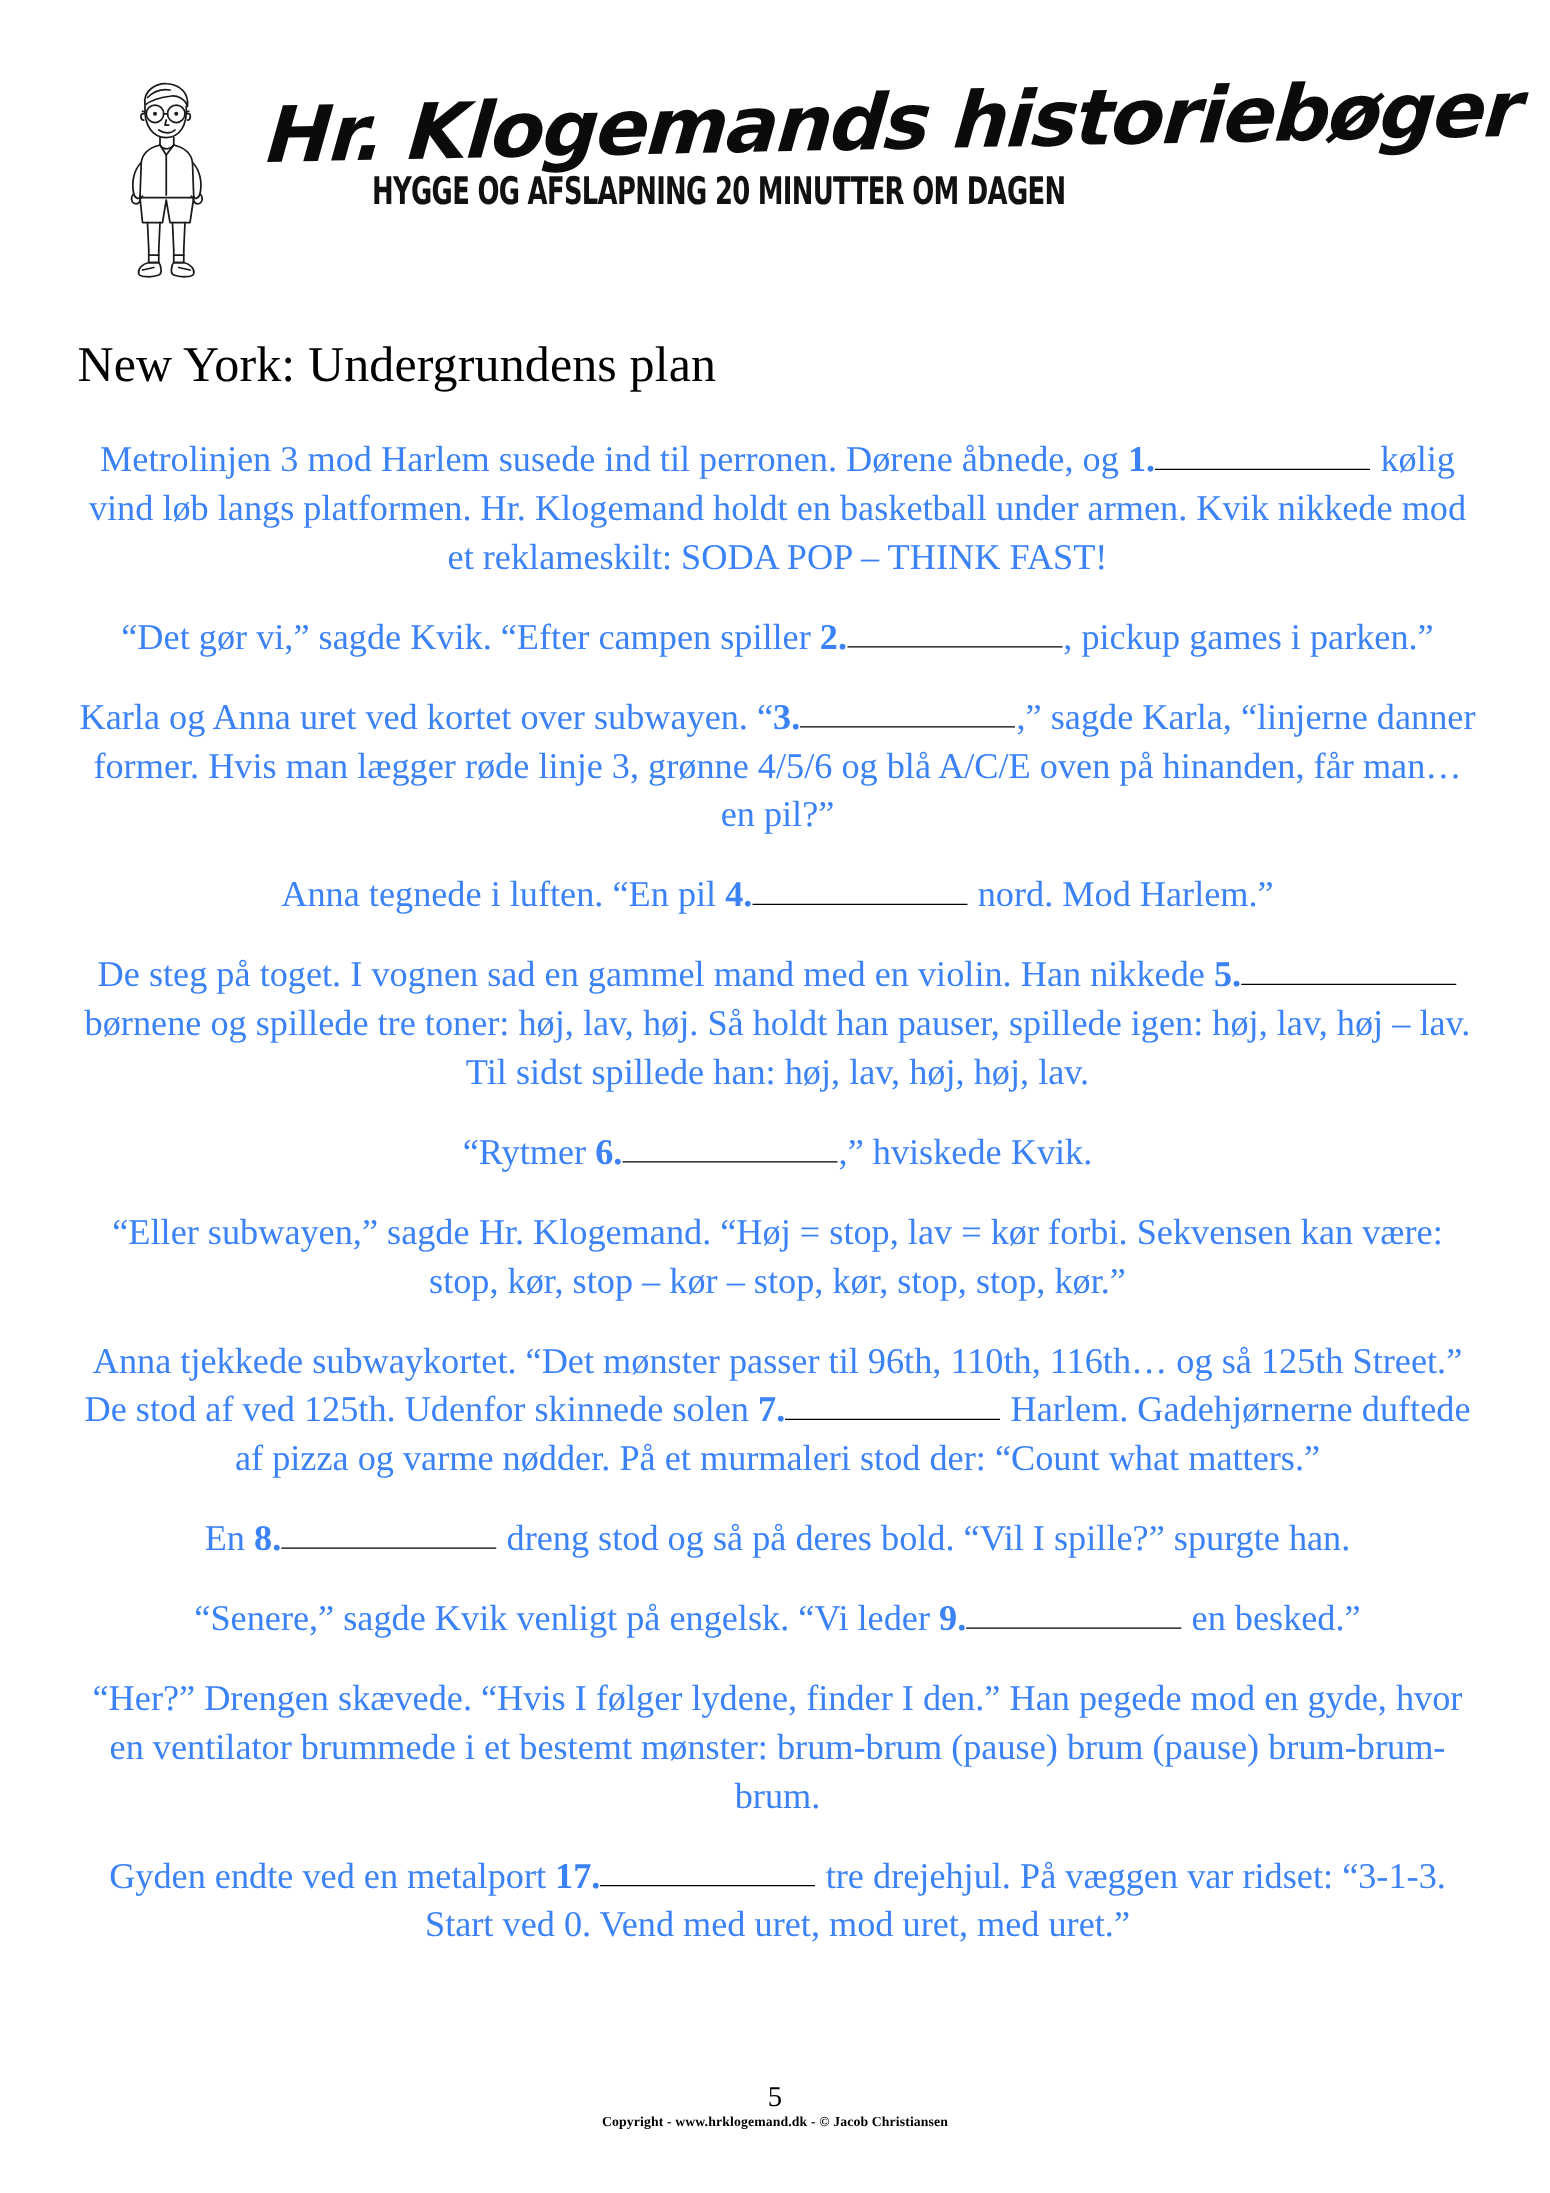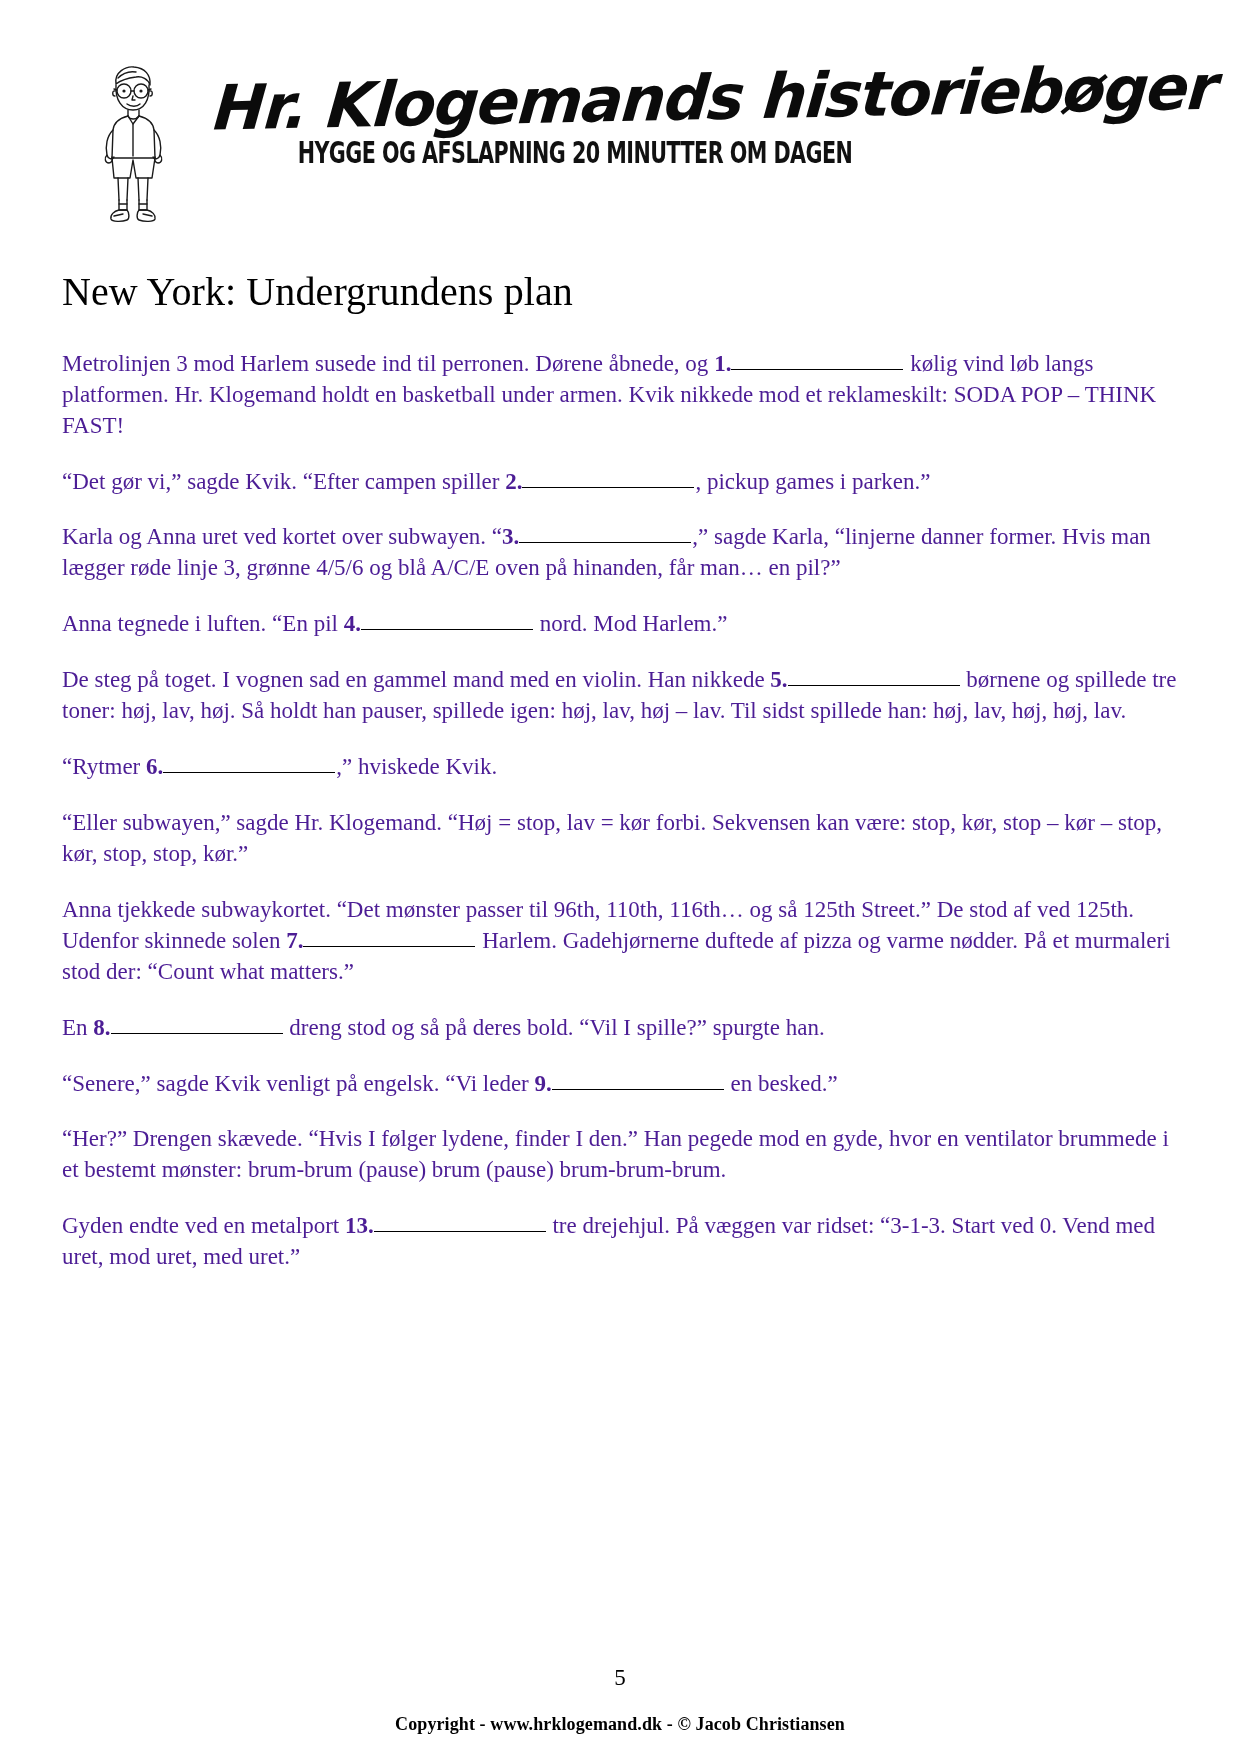--- a/index.html
+++ b/index.html
@@ -76,25 +76,25 @@
     font-family: "Liberation Serif", "DejaVu Serif", serif;
     font-size: 40px;
     font-weight: 400;
     color: #000;
     margin: 12px 0 34px 0;
     line-height: 1.12;
     letter-spacing: 0.1px;
   }
   p.para {
     font-family: "Liberation Serif", "DejaVu Serif", serif;
-    font-size: 23px;
+    font-size: 29px;
     line-height: 1.345;
-    color: #4c1d95;
+    color: #3b82f6;
     margin: 0 0 25px 0;
-    text-align: left;
+    text-align: center;
     hyphens: auto;
     -webkit-hyphens: auto;
   }
   p.para:last-child { margin-bottom: 0; }
 
   .bnum {
     font-weight: 700;
   }
   .blank {
     display: inline-block;
@@ -113,24 +113,24 @@
     text-align: center;
   }
   .page-num {
     font-family: "Liberation Serif", "DejaVu Serif", serif;
     font-size: 23px;
     color: #000;
     line-height: 1.1;
   }
   .copyright {
     font-family: "Liberation Serif", "DejaVu Serif", serif;
-    font-size: 18px;
+    font-size: 11px;
     font-weight: 700;
     color: #000;
-    margin-top: 24px;
+    margin-top: 2px;
     letter-spacing: 0.1px;
   }
 </style>
 </head>
 <body>
 
 <div class="page">
 
   <div class="masthead">
 
@@ -204,21 +204,21 @@
         <p class="para"><span>“Det gør vi,” sagde Kvik. “Efter campen spiller </span><span class="bnum">2.</span><span class="blank"></span><span>, pickup games i parken.”</span></p>
         <p class="para"><span>Karla og Anna uret ved kortet over subwayen. “</span><span class="bnum">3.</span><span class="blank"></span><span>,” sagde Karla, “linjerne danner former. Hvis man lægger røde linje 3, grønne 4/5/6 og blå A/C/E oven på hinanden, får man… en pil?”</span></p>
         <p class="para"><span>Anna tegnede i luften. “En pil </span><span class="bnum">4.</span><span class="blank"></span><span> nord. Mod Harlem.”</span></p>
         <p class="para"><span>De steg på toget. I vognen sad en gammel mand med en violin. Han nikkede </span><span class="bnum">5.</span><span class="blank"></span><span> børnene og spillede tre toner: høj, lav, høj. Så holdt han pauser, spillede igen: høj, lav, høj – lav. Til sidst spillede han: høj, lav, høj, høj, lav.</span></p>
         <p class="para"><span>“Rytmer </span><span class="bnum">6.</span><span class="blank"></span><span>,” hviskede Kvik.</span></p>
         <p class="para"><span>“Eller subwayen,” sagde Hr. Klogemand. “Høj = stop, lav = kør forbi. Sekvensen kan være: stop, kør, stop – kør – stop, kør, stop, stop, kør.”</span></p>
         <p class="para"><span>Anna tjekkede subwaykortet. “Det mønster passer til 96th, 110th, 116th… og så 125th Street.” De stod af ved 125th. Udenfor skinnede solen </span><span class="bnum">7.</span><span class="blank"></span><span> Harlem. Gadehjørnerne duftede af pizza og varme nødder. På et murmaleri stod der: “Count what matters.”</span></p>
         <p class="para"><span>En </span><span class="bnum">8.</span><span class="blank"></span><span> dreng stod og så på deres bold. “Vil I spille?” spurgte han.</span></p>
         <p class="para"><span>“Senere,” sagde Kvik venligt på engelsk. “Vi leder </span><span class="bnum">9.</span><span class="blank"></span><span> en besked.”</span></p>
         <p class="para"><span>“Her?” Drengen skævede. “Hvis I følger lydene, finder I den.” Han pegede mod en gyde, hvor en ventilator brummede i et bestemt mønster: brum-brum (pause) brum (pause) brum-brum-brum.</span></p>
-        <p class="para"><span>Gyden endte ved en metalport </span><span class="bnum">13.</span><span class="blank"></span><span> tre drejehjul. På væggen var ridset: “3-1-3. Start ved 0. Vend med uret, mod uret, med uret.”</span></p>
+        <p class="para"><span>Gyden endte ved en metalport </span><span class="bnum">17.</span><span class="blank"></span><span> tre drejehjul. På væggen var ridset: “3-1-3. Start ved 0. Vend med uret, mod uret, med uret.”</span></p>
       </div>
   </div>
 
   <div class="footer">
     <div class="page-num">5</div>
     <div class="copyright">Copyright - www.hrklogemand.dk - © Jacob Christiansen</div>
   </div>
 
 </div>
 

